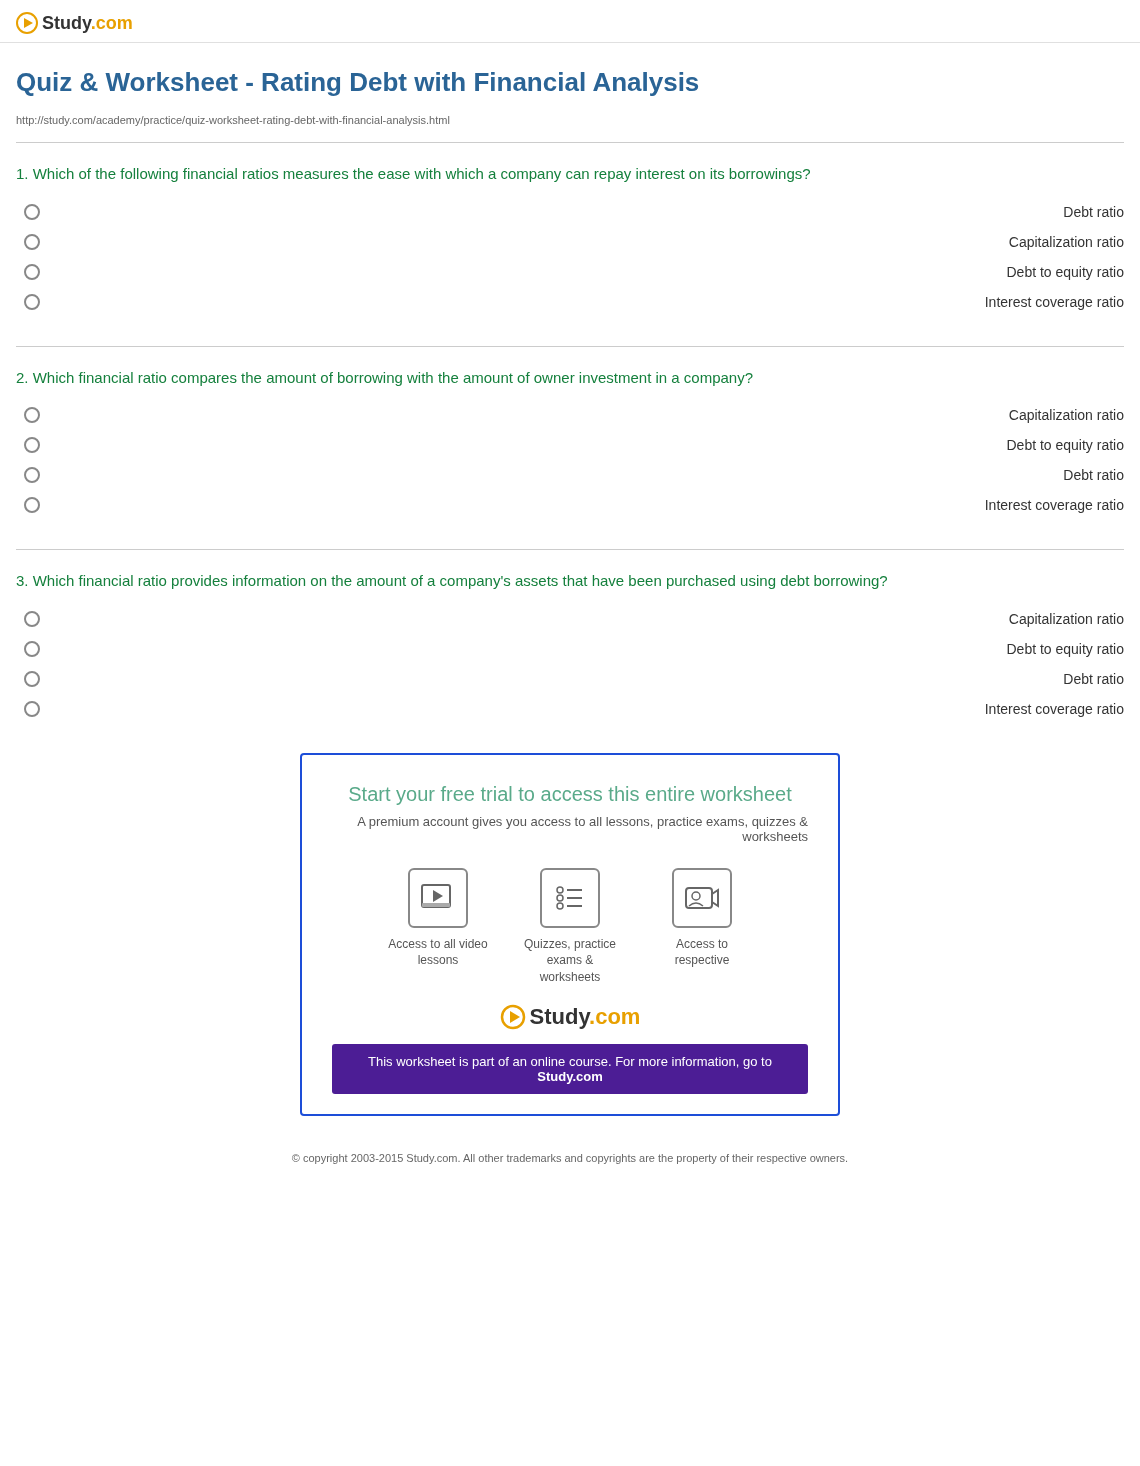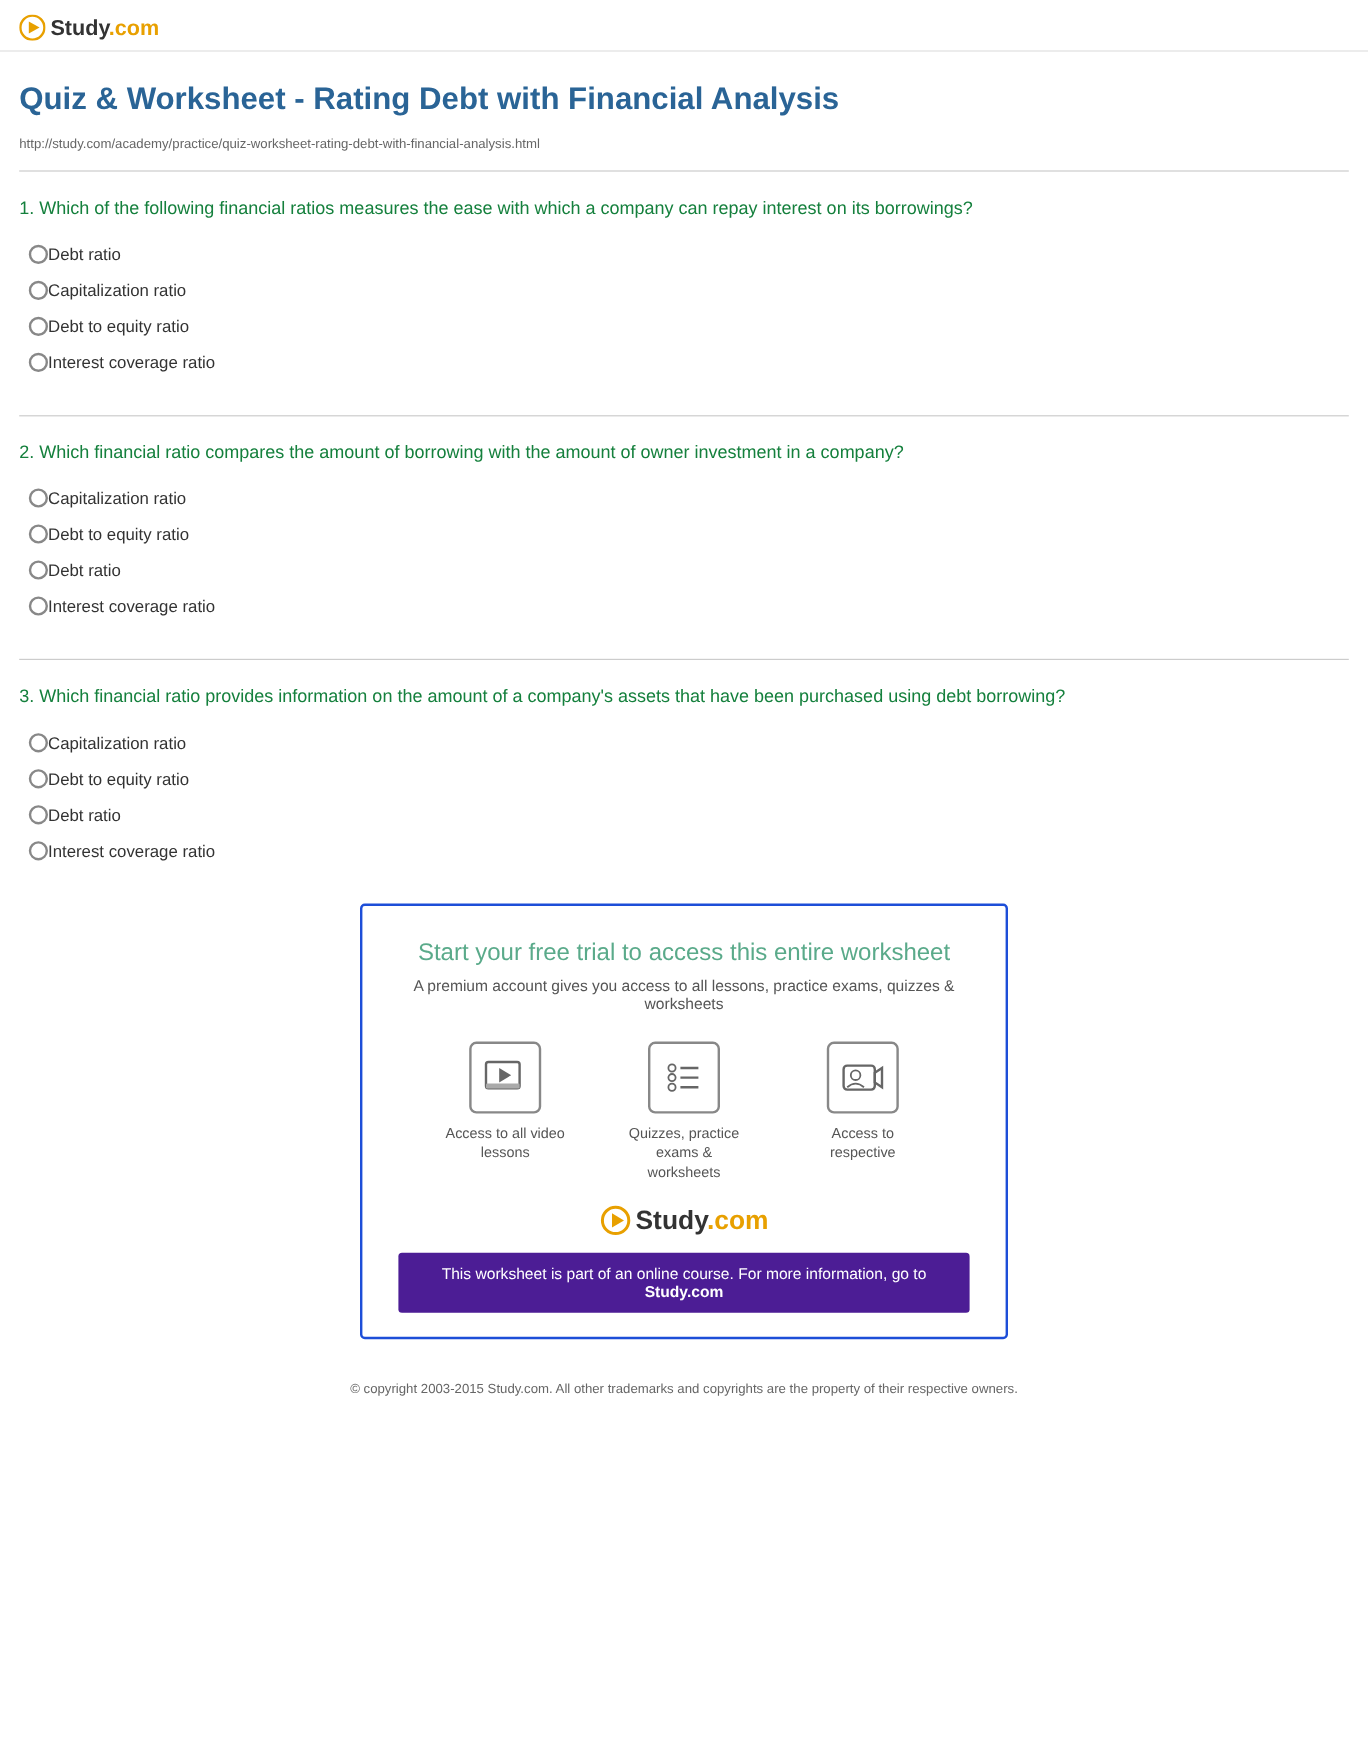--- a/index.html
+++ b/index.html
@@ -73,21 +73,22 @@
 
     .options-list {
       list-style: none;
       padding-left: 8px;
     }
 
     .option-item {
       display: flex;
       align-items: center;
       margin-bottom: 14px;
-      gap: 0;
+      gap: 16px;
+      justify-content: space-between;
     }
 
     .radio-btn {
       width: 16px;
       height: 16px;
       border-radius: 50%;
       border: 2px solid #888;
       background: #fff;
       flex-shrink: 0;
       display: inline-block;
@@ -113,26 +114,27 @@
       font-size: 20px;
       color: #5aaa8a;
       font-weight: normal;
       margin-bottom: 8px;
     }
 
     .cta-subtitle {
       font-size: 13px;
       color: #555;
       margin-bottom: 24px;
+      text-align: right;
     }
 
     .cta-icons-row {
       display: flex;
       justify-content: center;
-      gap: 49px;
+      gap: 32px;
       margin-bottom: 18px;
     }
 
     .cta-icon-item {
       display: flex;
       flex-direction: column;
       align-items: center;
       gap: 8px;
       width: 100px;
     }

